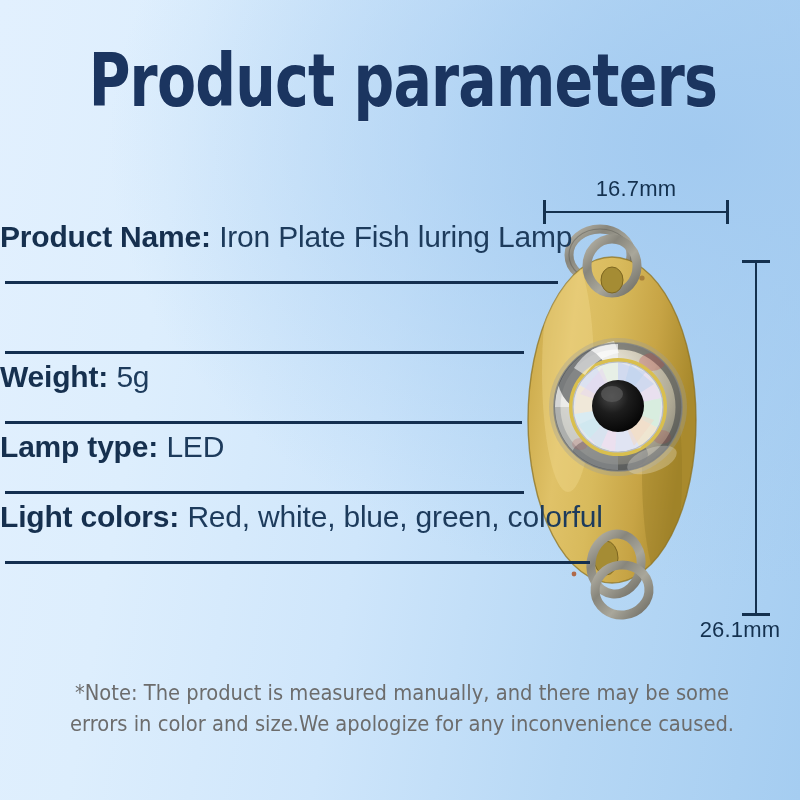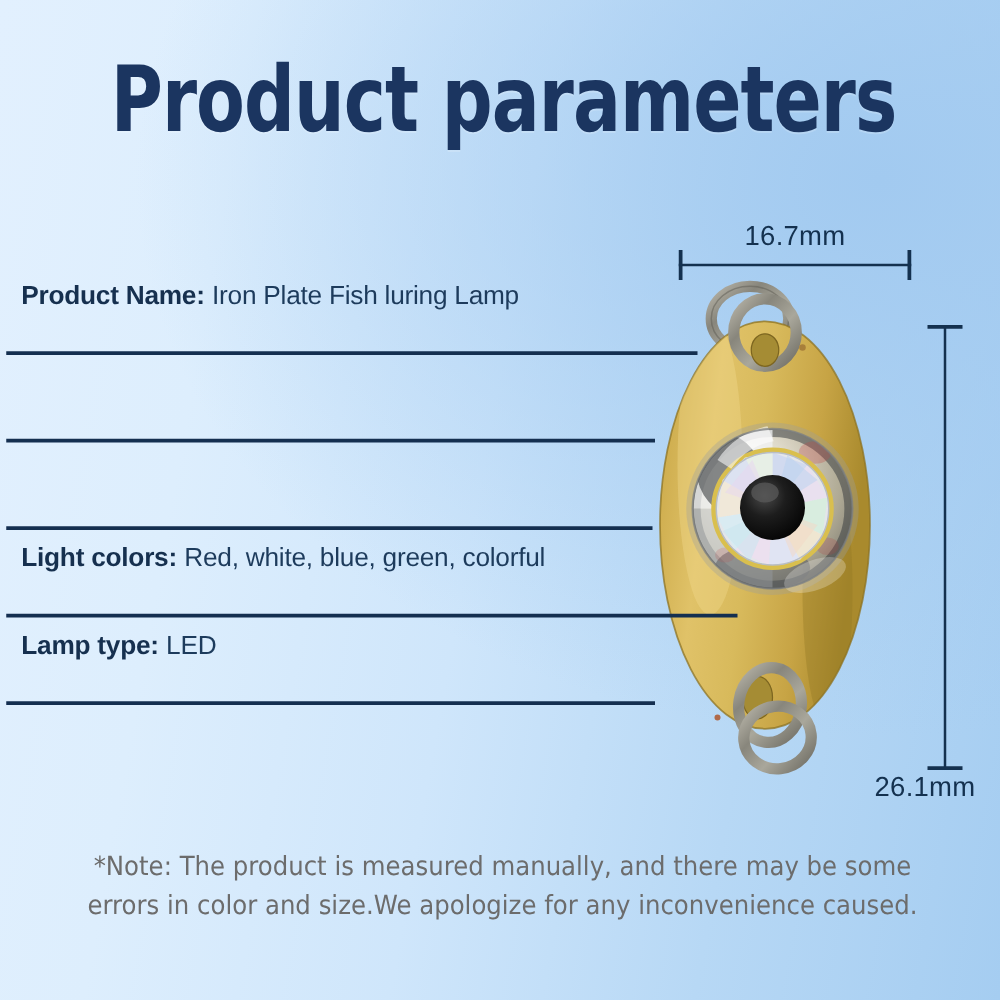--- a/index.html
+++ b/index.html
@@ -53,24 +53,24 @@
     left: 0;
     top: 214px;
     width: 620px;
   }
   .spec-row {
     position: relative;
     height: 70px;
   }
   .spec-text {
     position: absolute;
-    left: 17px;
+    left: 0;
     top: 8px;
     white-space: nowrap;
-    font-size: 21px;
+    font-size: 30px;
     line-height: 30px;
   }
   .spec-label {
     font-weight: bold;
     color: #16304f;
     letter-spacing: -0.2px;
   }
   .spec-value {
     font-weight: normal;
     color: #1d3b5c;
@@ -320,36 +320,40 @@
       </div>
       <div class="spec-rule"></div>
     </div>
 
     <div class="spec-row r1">
       <div class="spec-rule"></div>
     </div>
 
 
     <div class="spec-row r3">
+      <div class="spec-text">
+        <span class="spec-label">Weight:</span>
+        <span class="spec-value">5g</span>
+      </div>
+      <div class="spec-rule"></div>
+    </div>
+
+    <div class="spec-row r4">
+      <div class="spec-text">
+        <span class="spec-label">Lamp type:</span>
+        <span class="spec-value">LED</span>
+      </div>
       <div class="spec-rule"></div>
     </div>
 
     <div class="spec-row r5">
       <div class="spec-text">
         <span class="spec-label">Light colors:</span>
         <span class="spec-value">Red, white, blue, green, colorful</span>
       </div>
       <div class="spec-rule"></div>
     </div>
 
-    <div class="spec-row r4">
-      <div class="spec-text">
-        <span class="spec-label">Lamp type:</span>
-        <span class="spec-value">LED</span>
-      </div>
-      <div class="spec-rule"></div>
-    </div>
-
   </div>
 
   <div class="note">*Note: The product is measured manually, and there may be some errors in color and size.We apologize for any inconvenience caused.</div>
 
 </div>
 
 </body></html>

